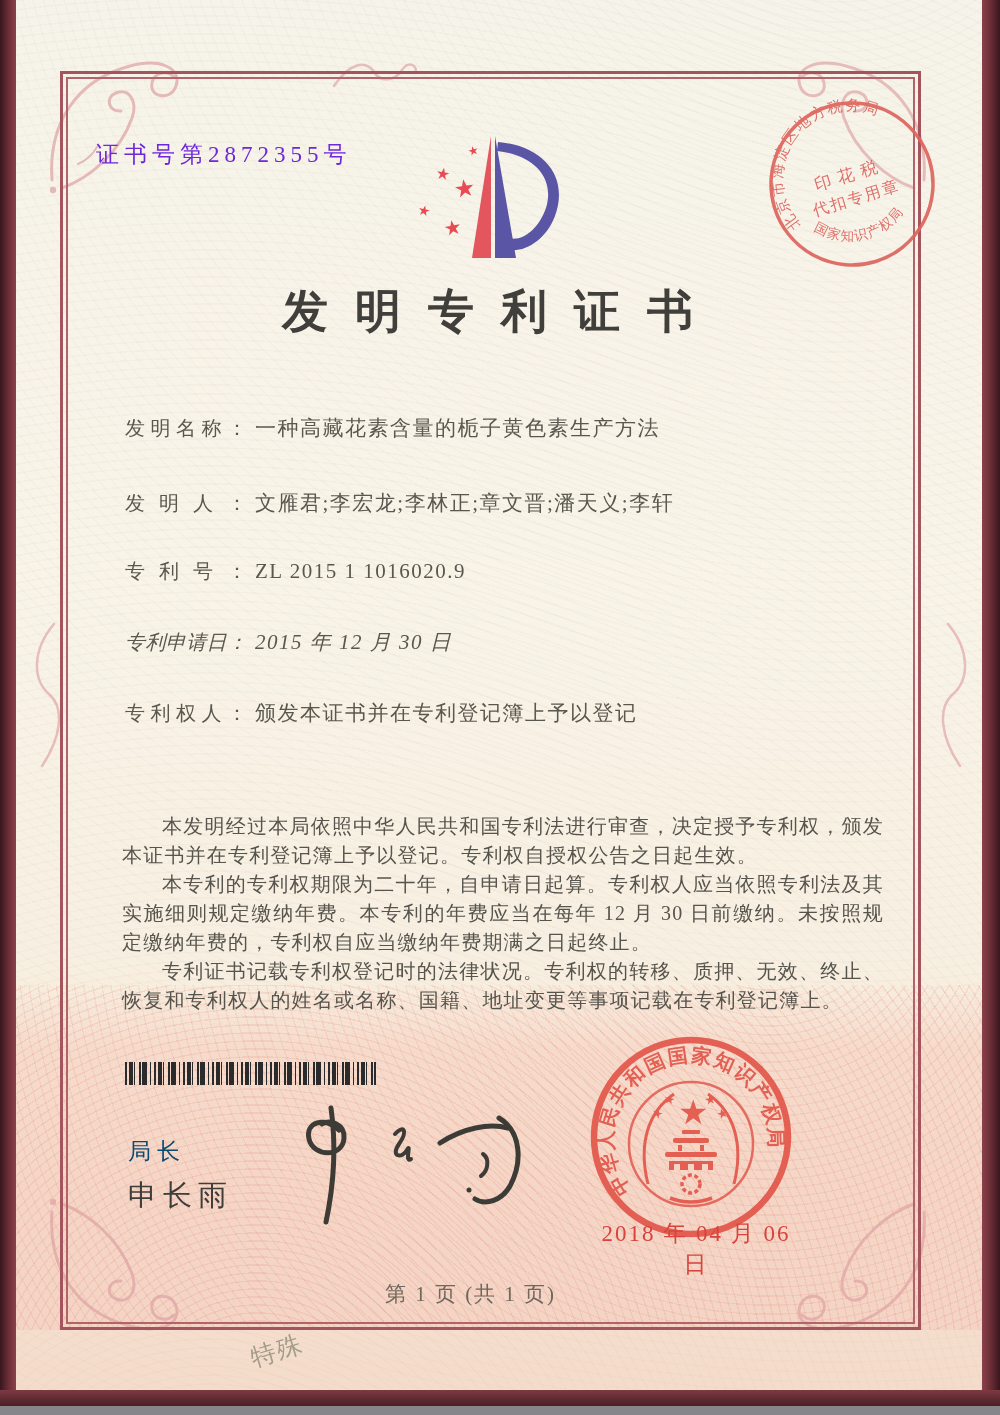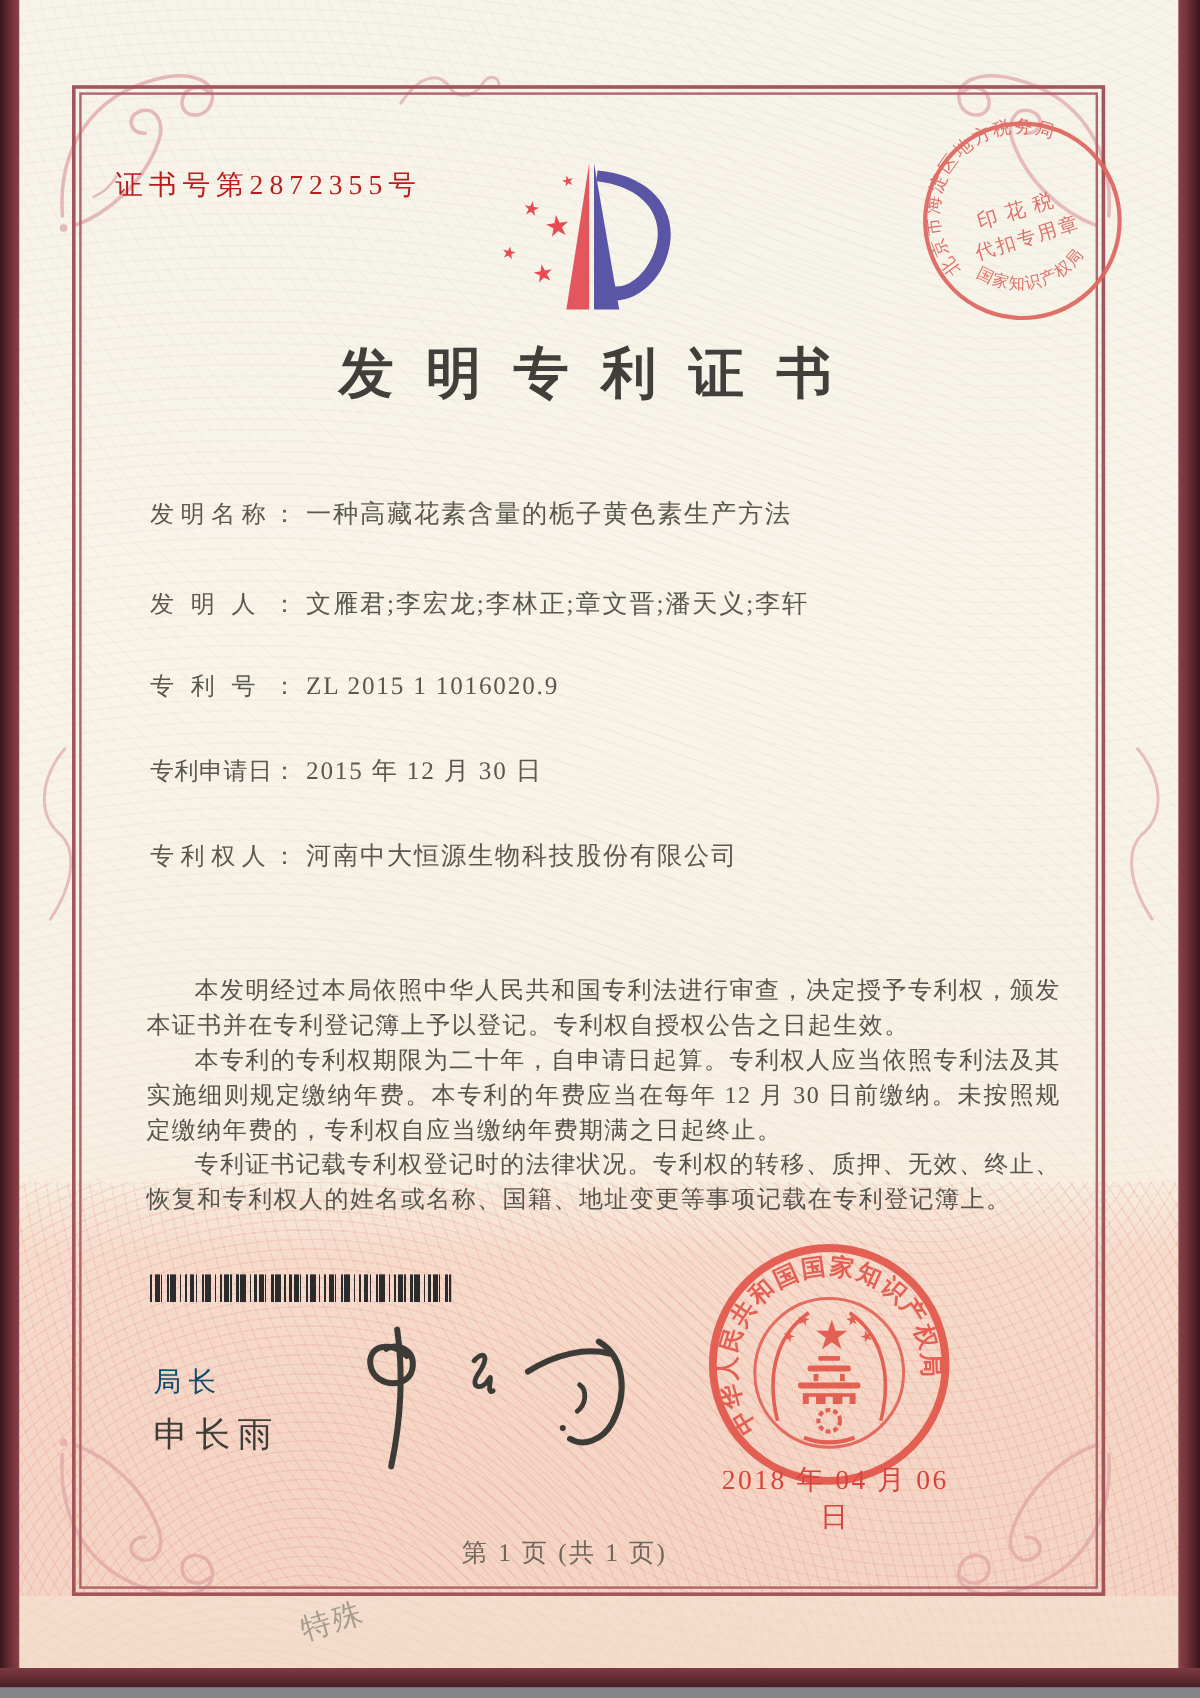--- a/index.html
+++ b/index.html
@@ -23,21 +23,21 @@
     background:repeating-radial-gradient(circle at 20% 115%,rgba(205,170,150,0.07) 0 1.5px,transparent 1.5px 9px),
                repeating-radial-gradient(circle at 85% -15%,rgba(205,170,150,0.06) 0 1.5px,transparent 1.5px 10px);}
   .pink-zone{position:absolute;left:16px;top:985px;width:966px;height:345px;
     background:linear-gradient(180deg,rgba(246,219,205,0) 0%,rgba(246,217,202,.85) 18%,#f5d6c6 60%,#f4d4c4 100%);}
   .pink-zone::after{content:"";position:absolute;inset:0;
     background:repeating-radial-gradient(circle at 25% 130%,rgba(226,128,112,0.17) 0 1.3px,transparent 1.3px 8px),
                repeating-radial-gradient(circle at 78% -30%,rgba(226,128,112,0.14) 0 1.3px,transparent 1.3px 9px);}
   .frame{position:absolute;left:60px;top:71px;width:855px;height:1253px;
     border:3px solid var(--frame-red);}
   .frame-inner{position:absolute;inset:3px;border:2px solid #b2646c;}
-  .cert-number{position:absolute;left:96px;top:139px;font-size:23px;letter-spacing:5px;color:#b91c1c;}
+  .cert-number{position:absolute;left:96px;top:139px;font-size:23px;letter-spacing:5px;color:#6d28d9;}
   .cert-title{position:absolute;left:60px;top:281px;width:855px;text-align:center;
     font-size:46px;font-weight:600;letter-spacing:27px;padding-left:27px;box-sizing:border-box;color:#403f3c;}
   .field-row{position:absolute;left:125px;font-size:21px;color:#5a574f;white-space:nowrap;}
   .field-label{display:inline-block;width:122px;font-size:20px;text-align:justify;text-align-last:justify;
     vertical-align:baseline;margin-right:8px;}
   .field-value{letter-spacing:1.5px;}
   .body-text{position:absolute;left:122px;top:812px;width:762px;font-size:20px;line-height:29px;
     letter-spacing:1.2px;text-align:justify;color:#56544d;}
   .body-text p{margin:0;text-indent:2em;}
   .barcode{position:absolute;left:125px;top:1062px;width:251px;height:23px;
@@ -150,25 +150,25 @@
 
   <div class="field-row" style="top:414px;">
     <span class="field-label">发明名称：</span><span class="field-value">一种高藏花素含量的栀子黄色素生产方法</span>
   </div>
   <div class="field-row" style="top:489px;">
     <span class="field-label">发明人：</span><span class="field-value">文雁君;李宏龙;李林正;章文晋;潘天义;李轩</span>
   </div>
   <div class="field-row" style="top:558px;">
     <span class="field-label">专利号：</span><span class="field-value">ZL 2015 1 1016020.9</span>
   </div>
-  <div class="field-row" style="top:628px;">
+  <div class="field-row" style="top:628px;font-style:italic;">
     <span class="field-label">专利申请日：</span><span class="field-value">2015 年 12 月 30 日</span>
   </div>
   <div class="field-row" style="top:699px;">
-    <span class="field-label">专利权人：</span><span class="field-value">河南中大恒源生物科技股份有限公司</span>
+    <span class="field-label">专利权人：</span><span class="field-value">颁发本证书并在专利登记簿上予以登记</span>
   </div>
 
   <div class="body-text">
     <p>本发明经过本局依照中华人民共和国专利法进行审查，决定授予专利权，颁发本证书并在专利登记簿上予以登记。专利权自授权公告之日起生效。</p>
     <p>本专利的专利权期限为二十年，自申请日起算。专利权人应当依照专利法及其实施细则规定缴纳年费。本专利的年费应当在每年 12 月 30 日前缴纳。未按照规定缴纳年费的，专利权自应当缴纳年费期满之日起终止。</p>
     <p>专利证书记载专利权登记时的法律状况。专利权的转移、质押、无效、终止、恢复和专利权人的姓名或名称、国籍、地址变更等事项记载在专利登记簿上。</p>
   </div>
 
   <div class="barcode"></div>
 

